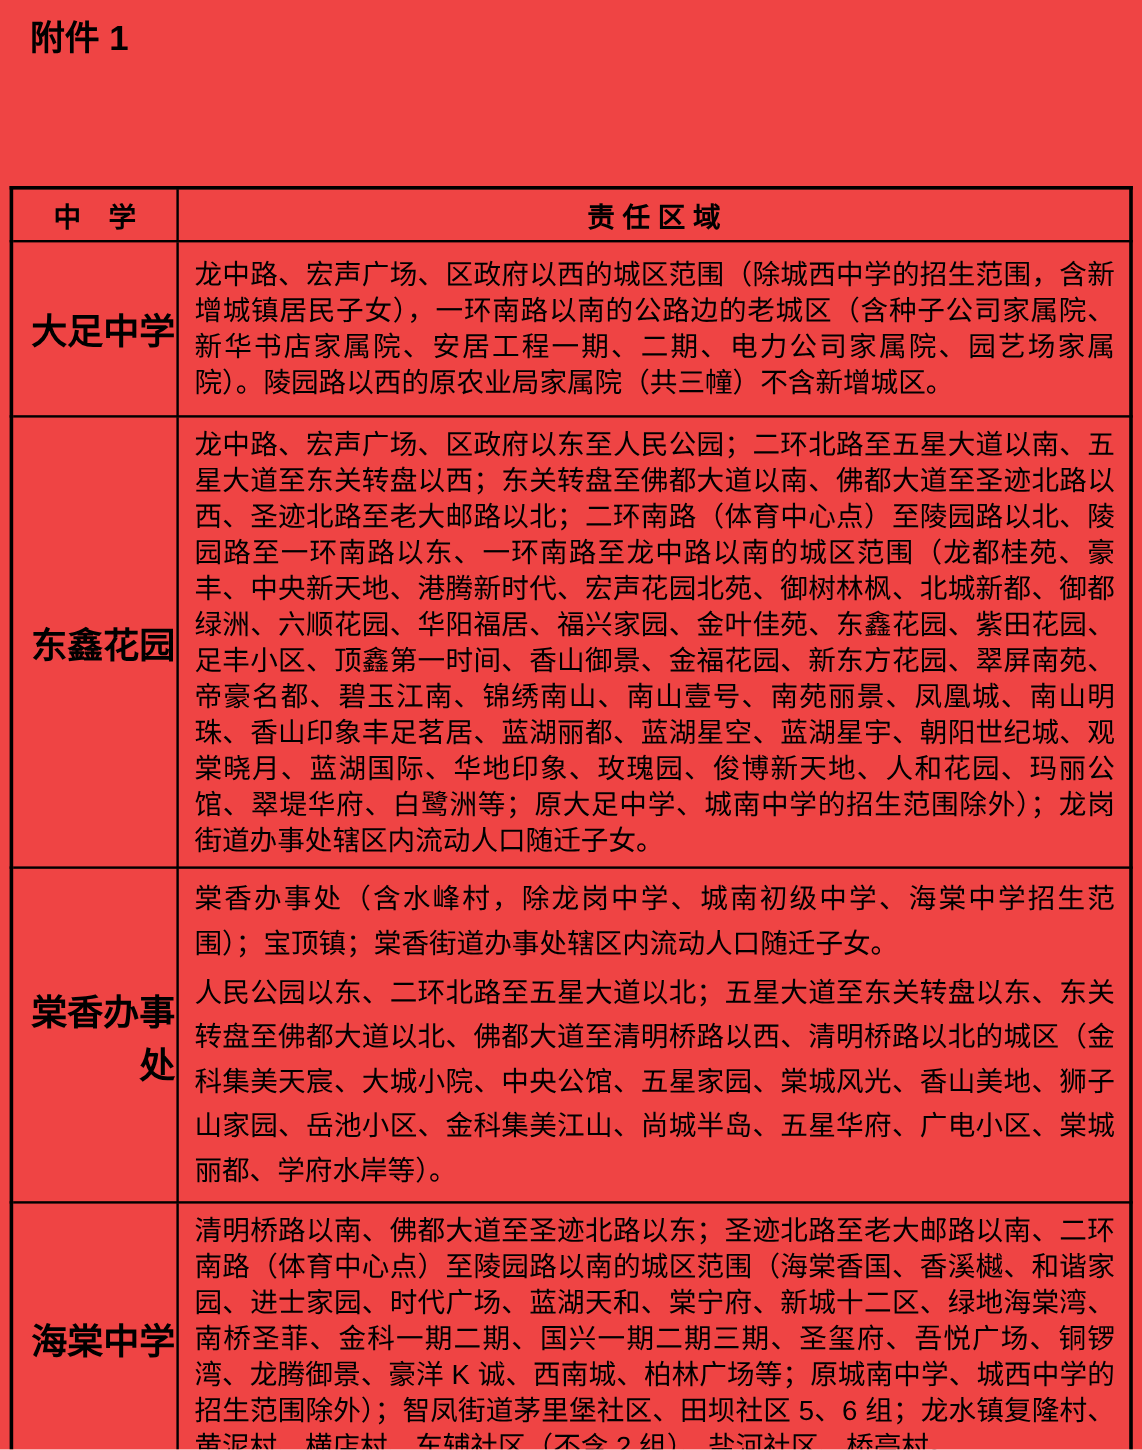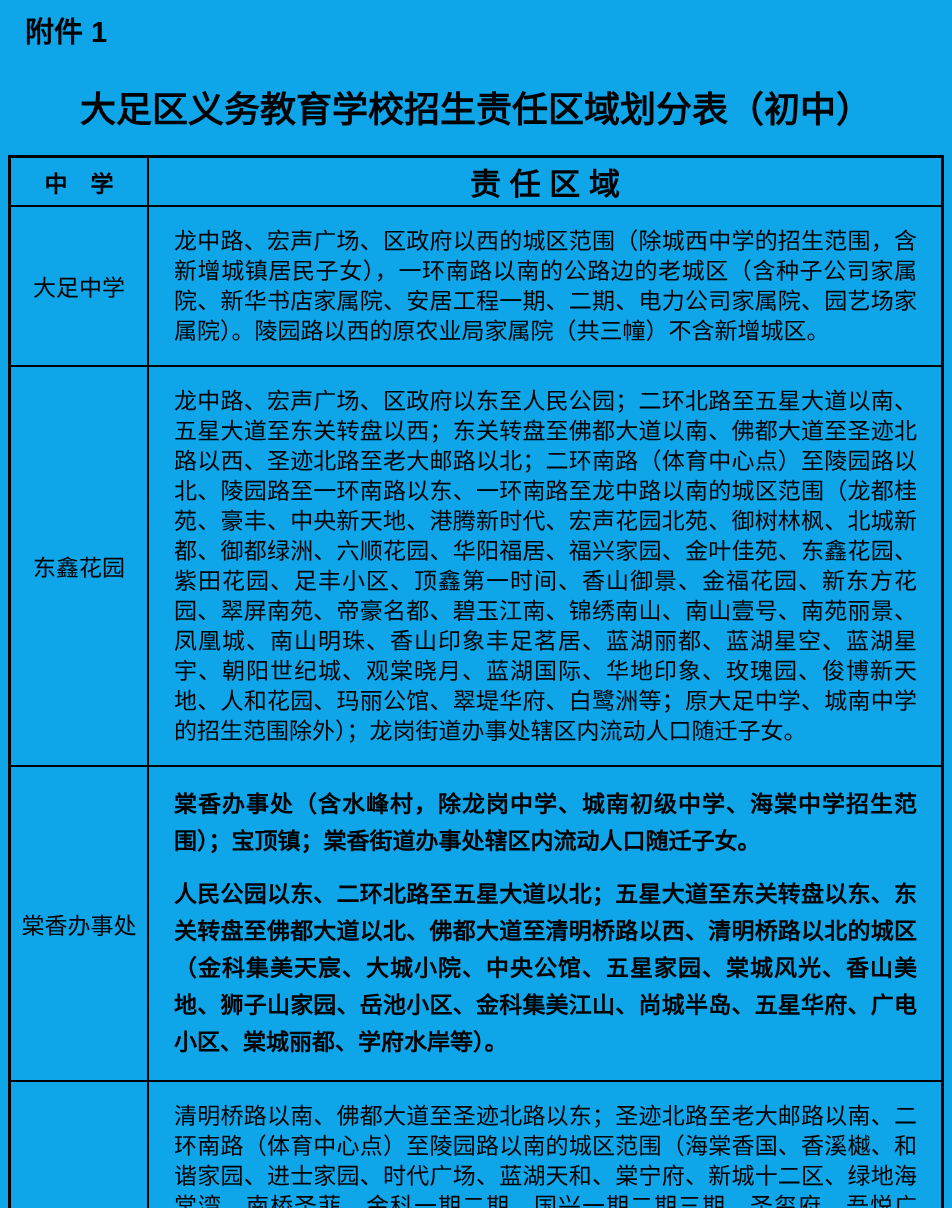--- a/index.html
+++ b/index.html
@@ -4,21 +4,21 @@
 <style>
   html, body {
     margin: 0;
     padding: 0;
     background: #ffffff;
   }
   .page {
     position: relative;
     width: 952px;
     height: 1208px;
-    background: #0ea5e9;
+    background: #ef4444;
     color: #000000;
     font-family: "Liberation Sans", "DejaVu Sans", sans-serif;
     overflow: hidden;
   }
   .attachment-label {
     position: absolute;
     left: 25px;
     top: 8px;
     font-size: 29px;
     font-weight: bold;
@@ -53,59 +53,57 @@
   th.school-header {
     width: 134px;
     height: 40px;
     font-size: 23px;
     font-weight: bold;
     text-align: center;
     white-space: pre;
   }
   th.region-header {
     height: 40px;
-    font-size: 31px;
+    font-size: 23px;
     font-weight: bold;
     text-align: center;
     white-space: pre;
   }
   td.school-cell {
-    text-align: center;
-    font-size: 23px;
-    font-weight: normal;
+    text-align: right;
+    font-size: 30px;
+    font-weight: bold;
   }
   td.region-cell {
     padding: 3px 8px 3px 9px;
     font-size: 23px;
     text-align: justify;
   }
   td.region-cell p {
-    margin: 16px;
+    margin: 4px;
     line-height: 30px;
   }
   tr.row-1 { height: 146px; }
   tr.row-2 { height: 374px; }
   tr.row-3 { height: 256px; }
   tr.row-4 { height: 220px; }
   tr.row-3 td.region-cell p {
     line-height: 37px;
-    font-weight: bold;
   }
   tr.row-3 td.region-cell p + p {
     margin-top: 3px;
   }
 </style>
 </head>
 <body>
 
 <div class="page">
 
   <div class="attachment-label">附件 1</div>
 
-  <div class="doc-title">大足区义务教育学校招生责任区域划分表（初中）</div>
 
   <div class="table-wrap">
     <table class="region-table">
       <thead>
         <tr>
           <th class="school-header">中　学</th>
           <th class="region-header">责 任 区 域</th>
         </tr>
       </thead>
       <tbody>

